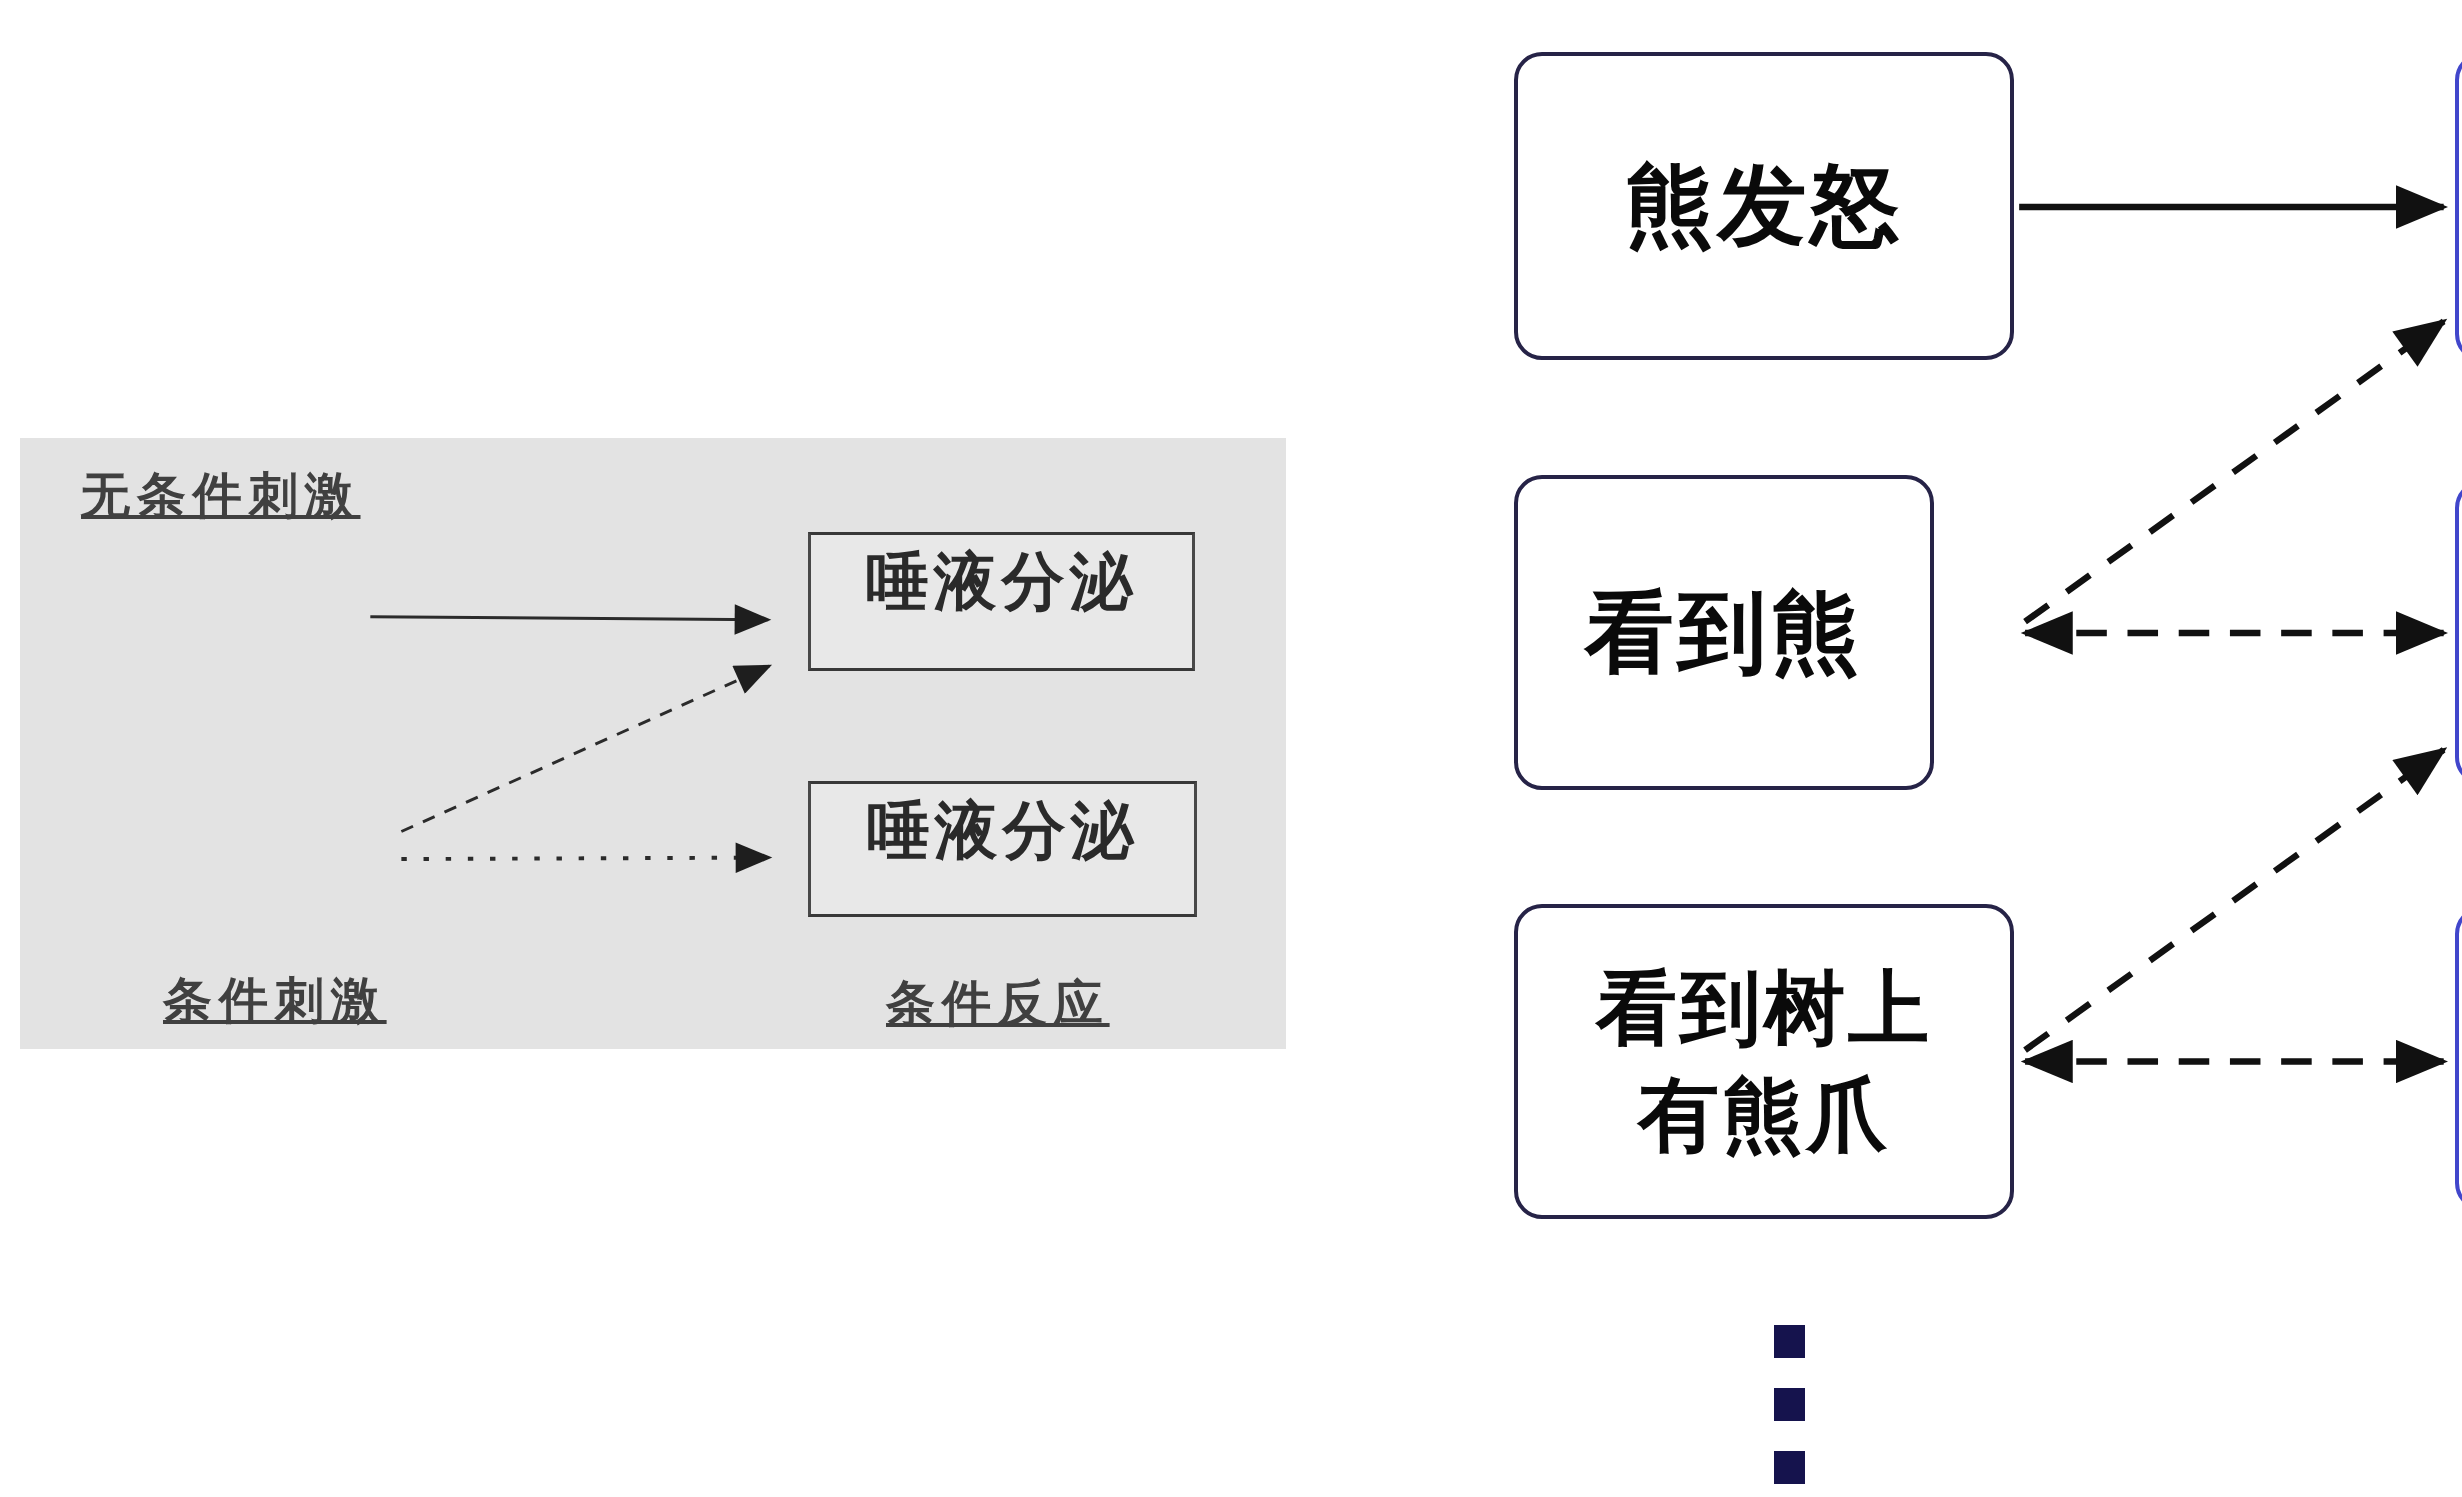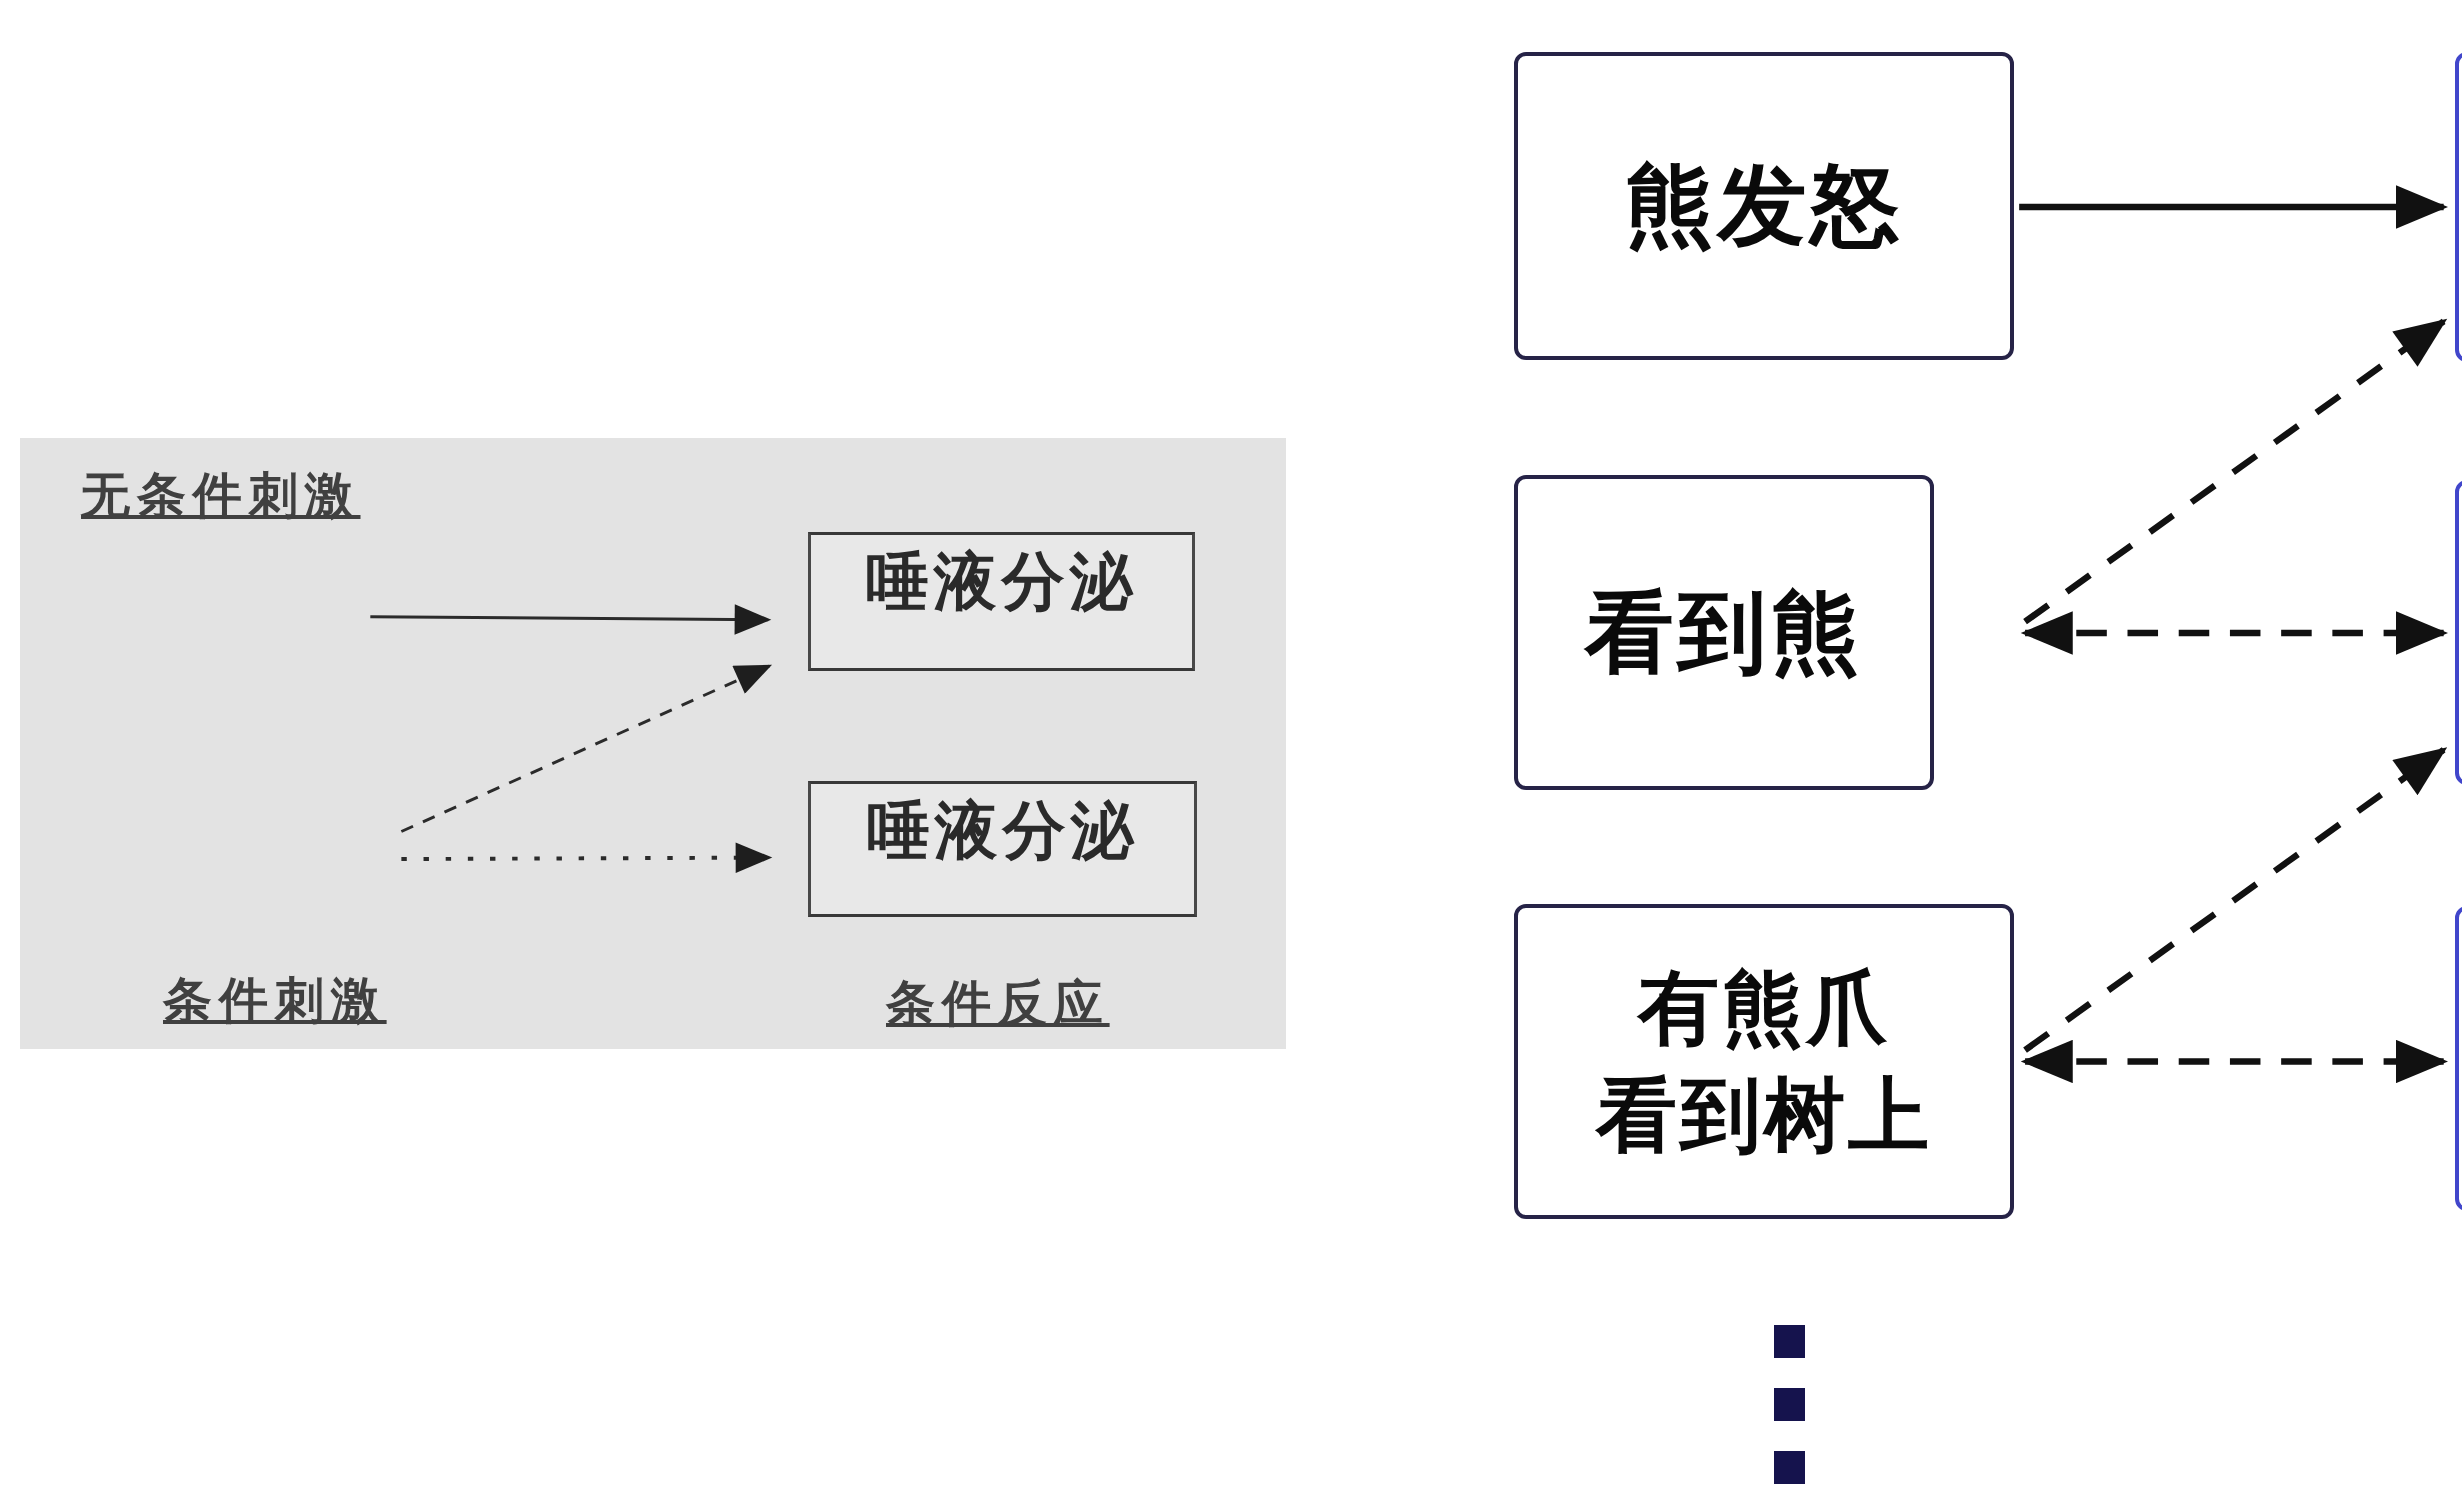--- a/index.html
+++ b/index.html
@@ -28,21 +28,21 @@
     color:#2a2a2a;font-size:63px;font-weight:700;letter-spacing:4.9px;
   }
   #box-food{left:138px;top:552px;width:231px;height:133px;}
   #box-saliva-top{left:808px;top:532px;width:387px;height:139px;}
   #box-bell{left:153px;top:790px;width:249px;height:139px;}
   #box-saliva-bottom{left:808px;top:781px;width:389px;height:136px;}
   .pbox span{margin-top:3.9px;}
   
   .rnode{
     position:absolute;background:#ffffff;box-sizing:border-box;
-    border-radius:12px;z-index:2;
+    border-radius:28px;z-index:2;
     display:flex;flex-direction:column;justify-content:center;align-items:center;
     color:#0a0a0a;text-align:center;
   }
   .rnode.dark{border:4.4px solid #262347;}
   .rnode.blue{border:4.4px solid #4146cb;}
   .cjk{font-size:89px;font-weight:700;letter-spacing:3.9px;}
   .cjk2{font-size:81px;font-weight:700;letter-spacing:3px;line-height:1.32;}
   #node-bear{left:1514px;top:52px;width:500px;height:308px;}
   #node-reward{left:2455px;top:52px;width:497px;height:310px;}
   #node-seebear{left:1514px;top:475px;width:420px;height:315px;}
@@ -79,22 +79,22 @@
   <div class="rnode blue" id="node-reward">
     
   </div>
   <div class="rnode dark" id="node-seebear">
     <span class="cjk">看到熊</span>
   </div>
   <div class="rnode blue" id="node-vsp">
     
   </div>
   <div class="rnode dark" id="node-seeclaw">
+    <span class="cjk2">看到树上</span>
     <span class="cjk2">有熊爪</span>
-    <span class="cjk2">看到树上</span>
   </div>
   <div class="rnode blue" id="node-vs">
     
   </div>
 
   <div class="dot darkdot" style="left:1774px;top:1325px;"></div>
   <div class="dot darkdot" style="left:1774px;top:1388px;"></div>
   <div class="dot darkdot" style="left:1774px;top:1451px;"></div>
 
   <svg id="overlay" viewBox="0 0 6713 3041" xmlns="http://www.w3.org/2000/svg">

